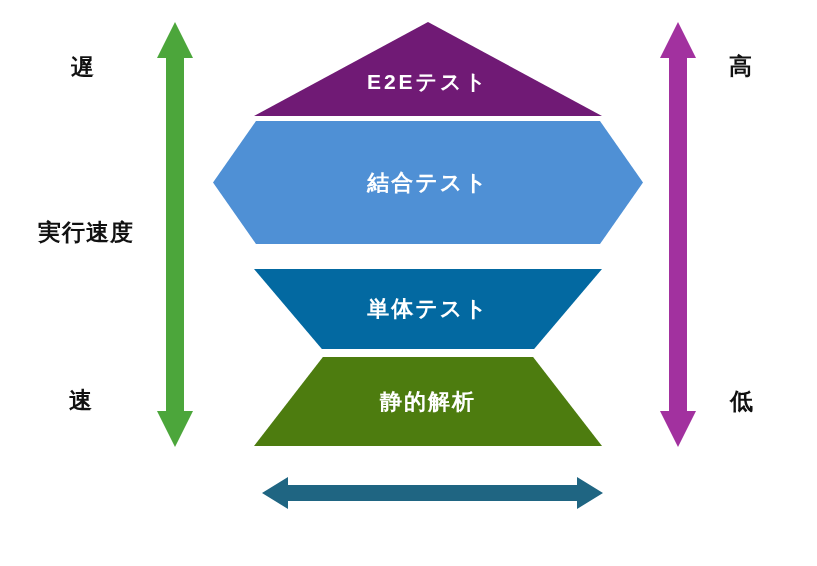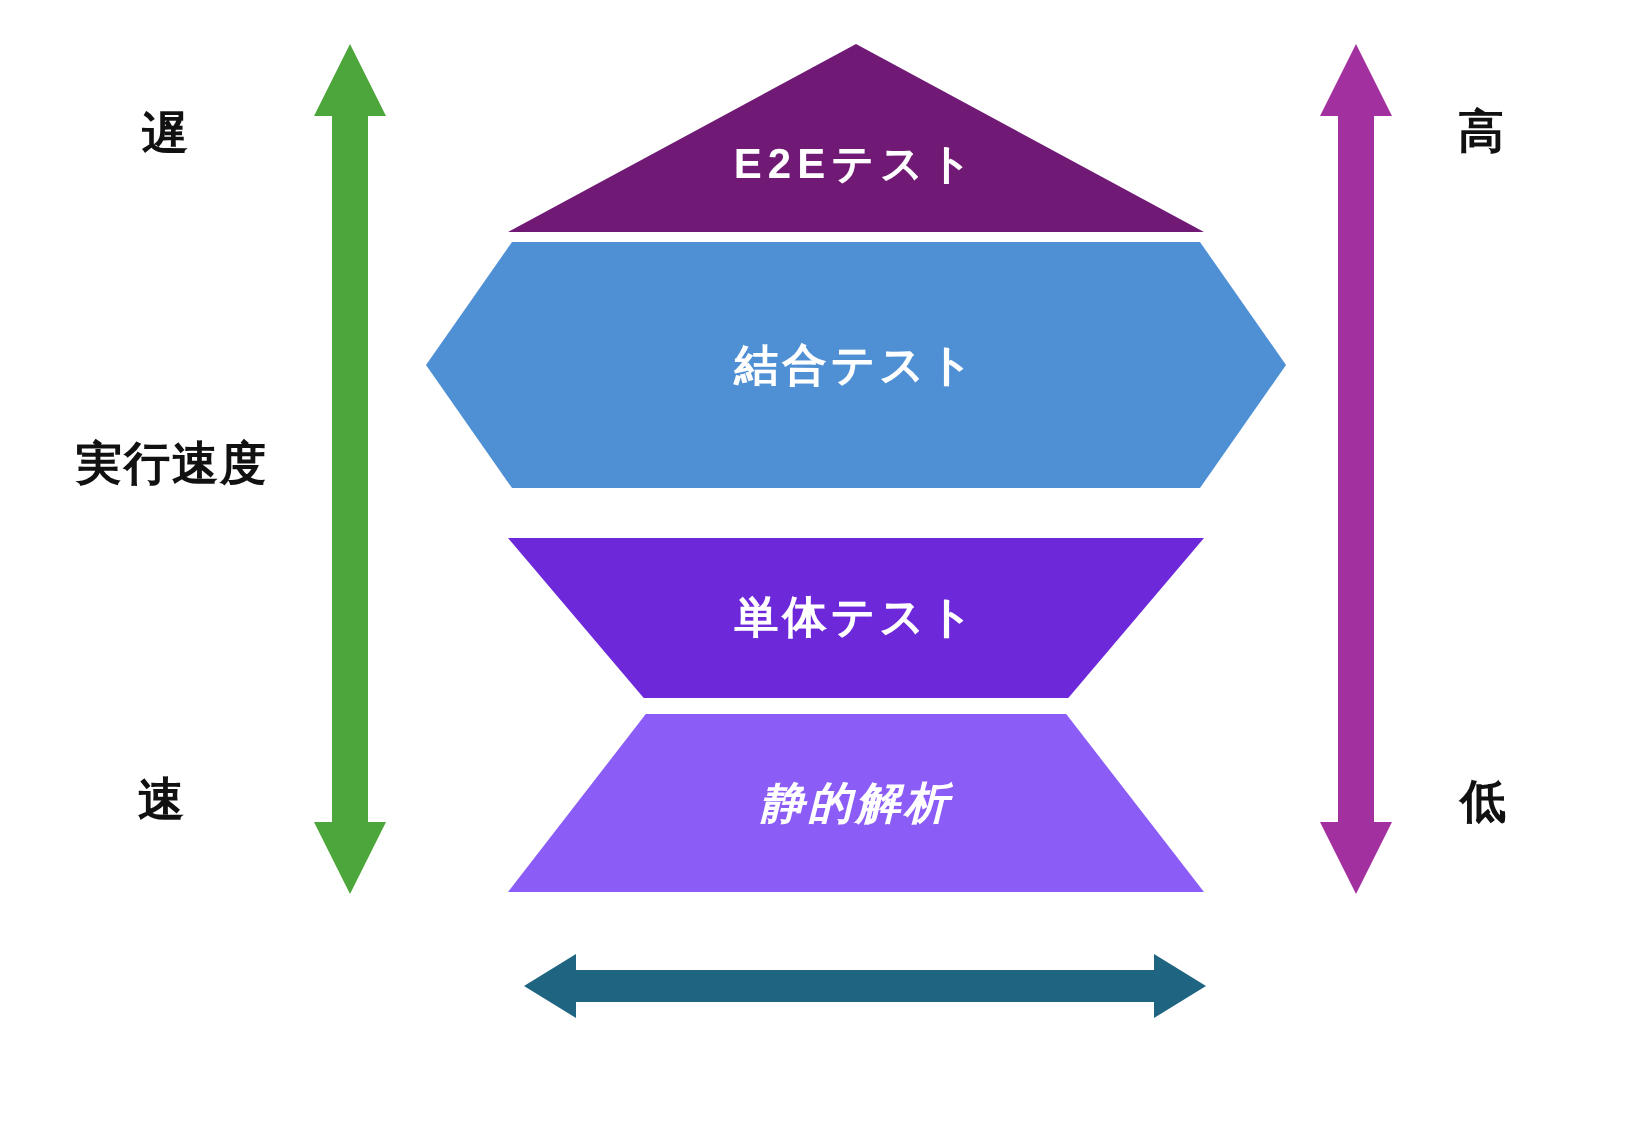--- a/index.html
+++ b/index.html
@@ -77,25 +77,25 @@
 <div class="canvas">
 
   <div class="layer tri" style="background: #701a75;">
     <span class="layer-label">E2Eテスト</span>
   </div>
 
   <div class="layer hex" style="background: rgb(79, 144, 213);">
     <span class="layer-label">結合テスト</span>
   </div>
 
-  <div class="layer trap-inv" style="background: #6d28d9;">
+  <div class="layer trap-inv" style="background: #0369a1;">
     <span class="layer-label">単体テスト</span>
   </div>
 
-  <div class="layer trap" style="background: #8b5cf6; font-style: italic;">
+  <div class="layer trap" style="background: #4d7c0f;">
     <span class="layer-label">静的解析</span>
   </div>
 
   <svg class="axis-arrow green" width="40" height="425" viewBox="0 0 40 425">
     <polygon points="20,0 38,36 29,36 29,389 38,389 20,425 2,389 11,389 11,36 2,36" fill="#4CA63B"></polygon>
   </svg>
 
   <svg class="axis-arrow purple" width="40" height="425" viewBox="0 0 40 425">
     <polygon points="20,0 38,36 29,36 29,389 38,389 20,425 2,389 11,389 11,36 2,36" fill="#A2319F"></polygon>
   </svg>

